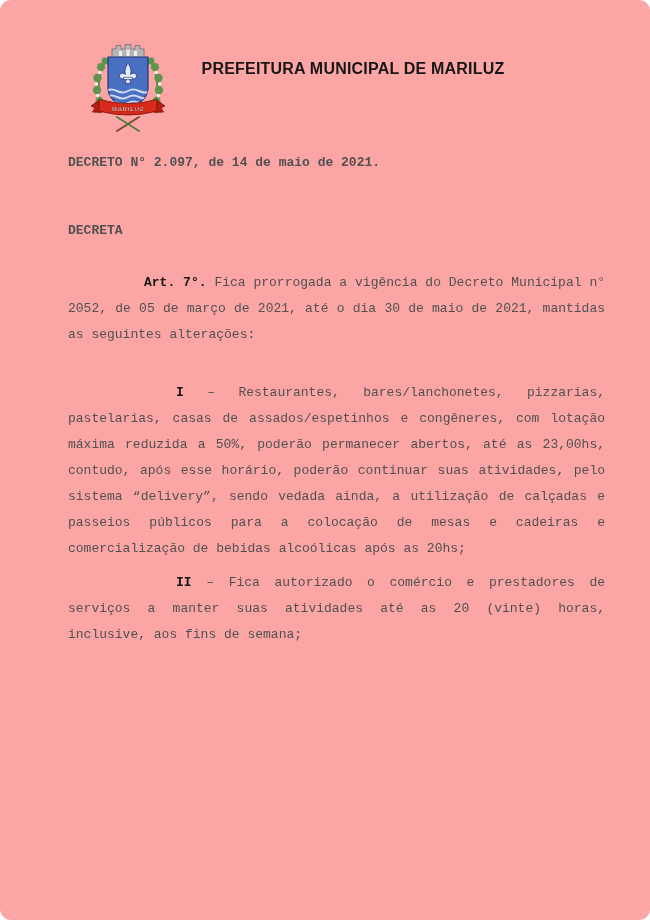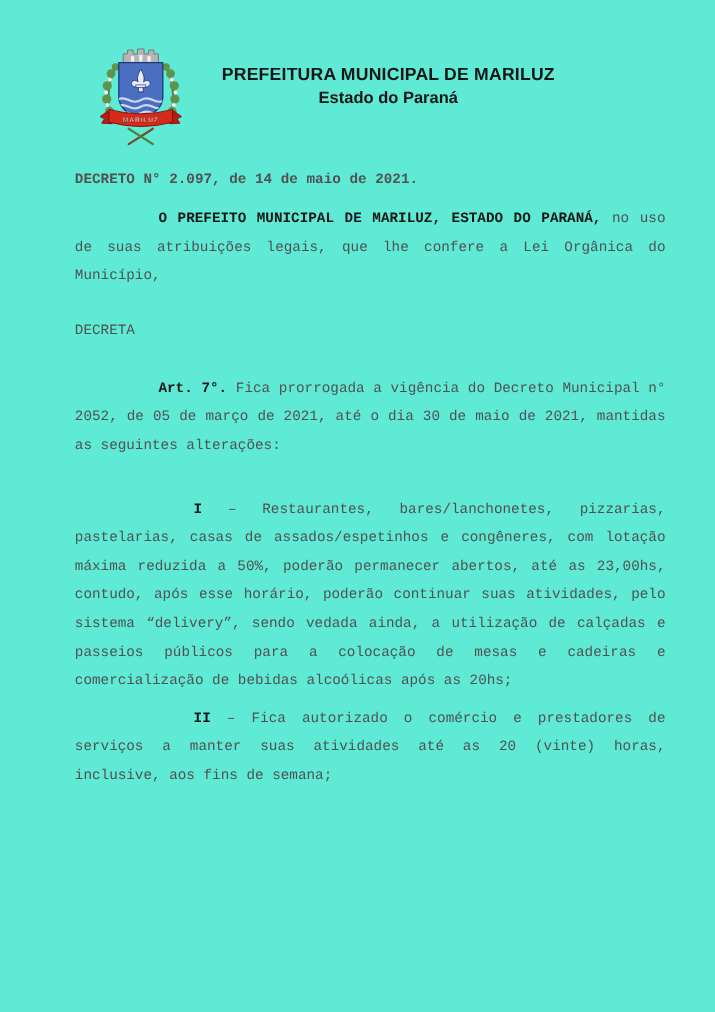--- a/index.html
+++ b/index.html
@@ -1,22 +1,23 @@
 <!DOCTYPE html>
 <html><head>
 <meta charset="utf-8">
 <style>
   * { margin:0; padding:0; box-sizing:border-box; }
   html,body { background:#ffffff; }
   .page {
     position:relative;
     width:650px; height:920px;
-    background:#5eead4;
+    background:#fca5a5;
     font-family:"Liberation Mono", monospace;
     overflow:hidden;
+    border-radius:11px;
   }
   
   .header { position:absolute; top:0; left:0; width:100%; height:150px; }
   .logo { position:absolute; left:87px; top:41px; width:82px; height:95px; }
   .titles { position:absolute; left:56px; right:0; top:58px; text-align:center; }
   .org-title {
     font-family:"Liberation Sans", sans-serif;
     font-weight:bold; font-size:16px; line-height:22px;
     color:#161616; letter-spacing:0.2px;
   }
@@ -29,22 +30,22 @@
   .content { position:absolute; left:68px; top:150px; width:537px; }
   .content p {
     font-size:13px; line-height:26px; color:#515151;
     text-align:justify;
   }
   .b { font-weight:bold; color:#161616; }
   .p-number { font-weight:bold; color:#161616; text-align:left; }
   .p-summary { margin:24px 0 0 203px; }
   .p-preamble { margin-top:10px; text-indent:76px; }
   .h-decreta {
-    margin-top:24px; text-align:center;
-    font-size:20px; font-weight:normal; color:#161616; line-height:26px;
+    margin-top:42px; text-align:center;
+    font-size:20px; font-weight:bold; color:#161616; line-height:26px;
     font-family:"Liberation Mono", monospace;
   }
   .p-art1 { margin-top:26px; text-indent:76px; }
   .p-item-1 { margin-top:32px; text-indent:108px; }
   .p-item-2 { margin-top:8px; text-indent:108px; }
 </style>
 </head>
 <body>
 
 <div class="page">
@@ -110,30 +111,28 @@
       <text x="41" y="70" text-anchor="middle" font-family="Liberation Sans, sans-serif" font-size="6" font-weight="bold" fill="#ffffff" stroke="#5a0e08" stroke-width="0.25" letter-spacing="0.8">MARILUZ</text>
 
       <g stroke-width="2" stroke-linecap="round">
         <line x1="30" y1="90" x2="52" y2="76" stroke="#7a4a2a"></line>
         <line x1="52" y1="90" x2="30" y2="76" stroke="#4e8040"></line>
       </g>
     </svg>
 
     <div class="titles">
       <div class="org-title">PREFEITURA MUNICIPAL DE MARILUZ</div>
-      <div class="org-subtitle">Estado do Paraná</div>
     </div>
   </div>
 
   <div class="content">
 
     <p class="p-number">DECRETO N° 2.097, de 14 de maio de 2021.</p>
 
 
-    <p class="p-preamble"><span class="b">O PREFEITO MUNICIPAL DE MARILUZ, ESTADO DO PARANÁ,</span><span> no uso de suas atribuições legais, que lhe confere a Lei Orgânica do Município,</span></p>
 
     <p class="h-decreta">DECRETA</p>
 
     <p class="p-art1"><span class="b">Art. 7°.</span><span> Fica prorrogada a vigência do Decreto Municipal n° 2052, de 05 de março de 2021, até o dia 30 de maio de 2021, mantidas as seguintes alterações:</span></p>
 
     <p class="p-item-1"><span class="b">I</span><span> – Restaurantes, bares/lanchonetes, pizzarias, pastelarias, casas de assados/espetinhos e congêneres, com lotação máxima reduzida a 50%, poderão permanecer abertos, até as 23,00hs, contudo, após esse horário, poderão continuar suas atividades, pelo sistema “delivery”, sendo vedada ainda, a utilização de calçadas e passeios públicos para a colocação de mesas e cadeiras e comercialização de bebidas alcoólicas após as 20hs;</span></p>
 
     <p class="p-item-2"><span class="b">II</span><span> – Fica autorizado o comércio e prestadores de serviços a manter suas atividades até as 20 (vinte) horas, inclusive, aos fins de semana;</span></p>
 
   </div>

